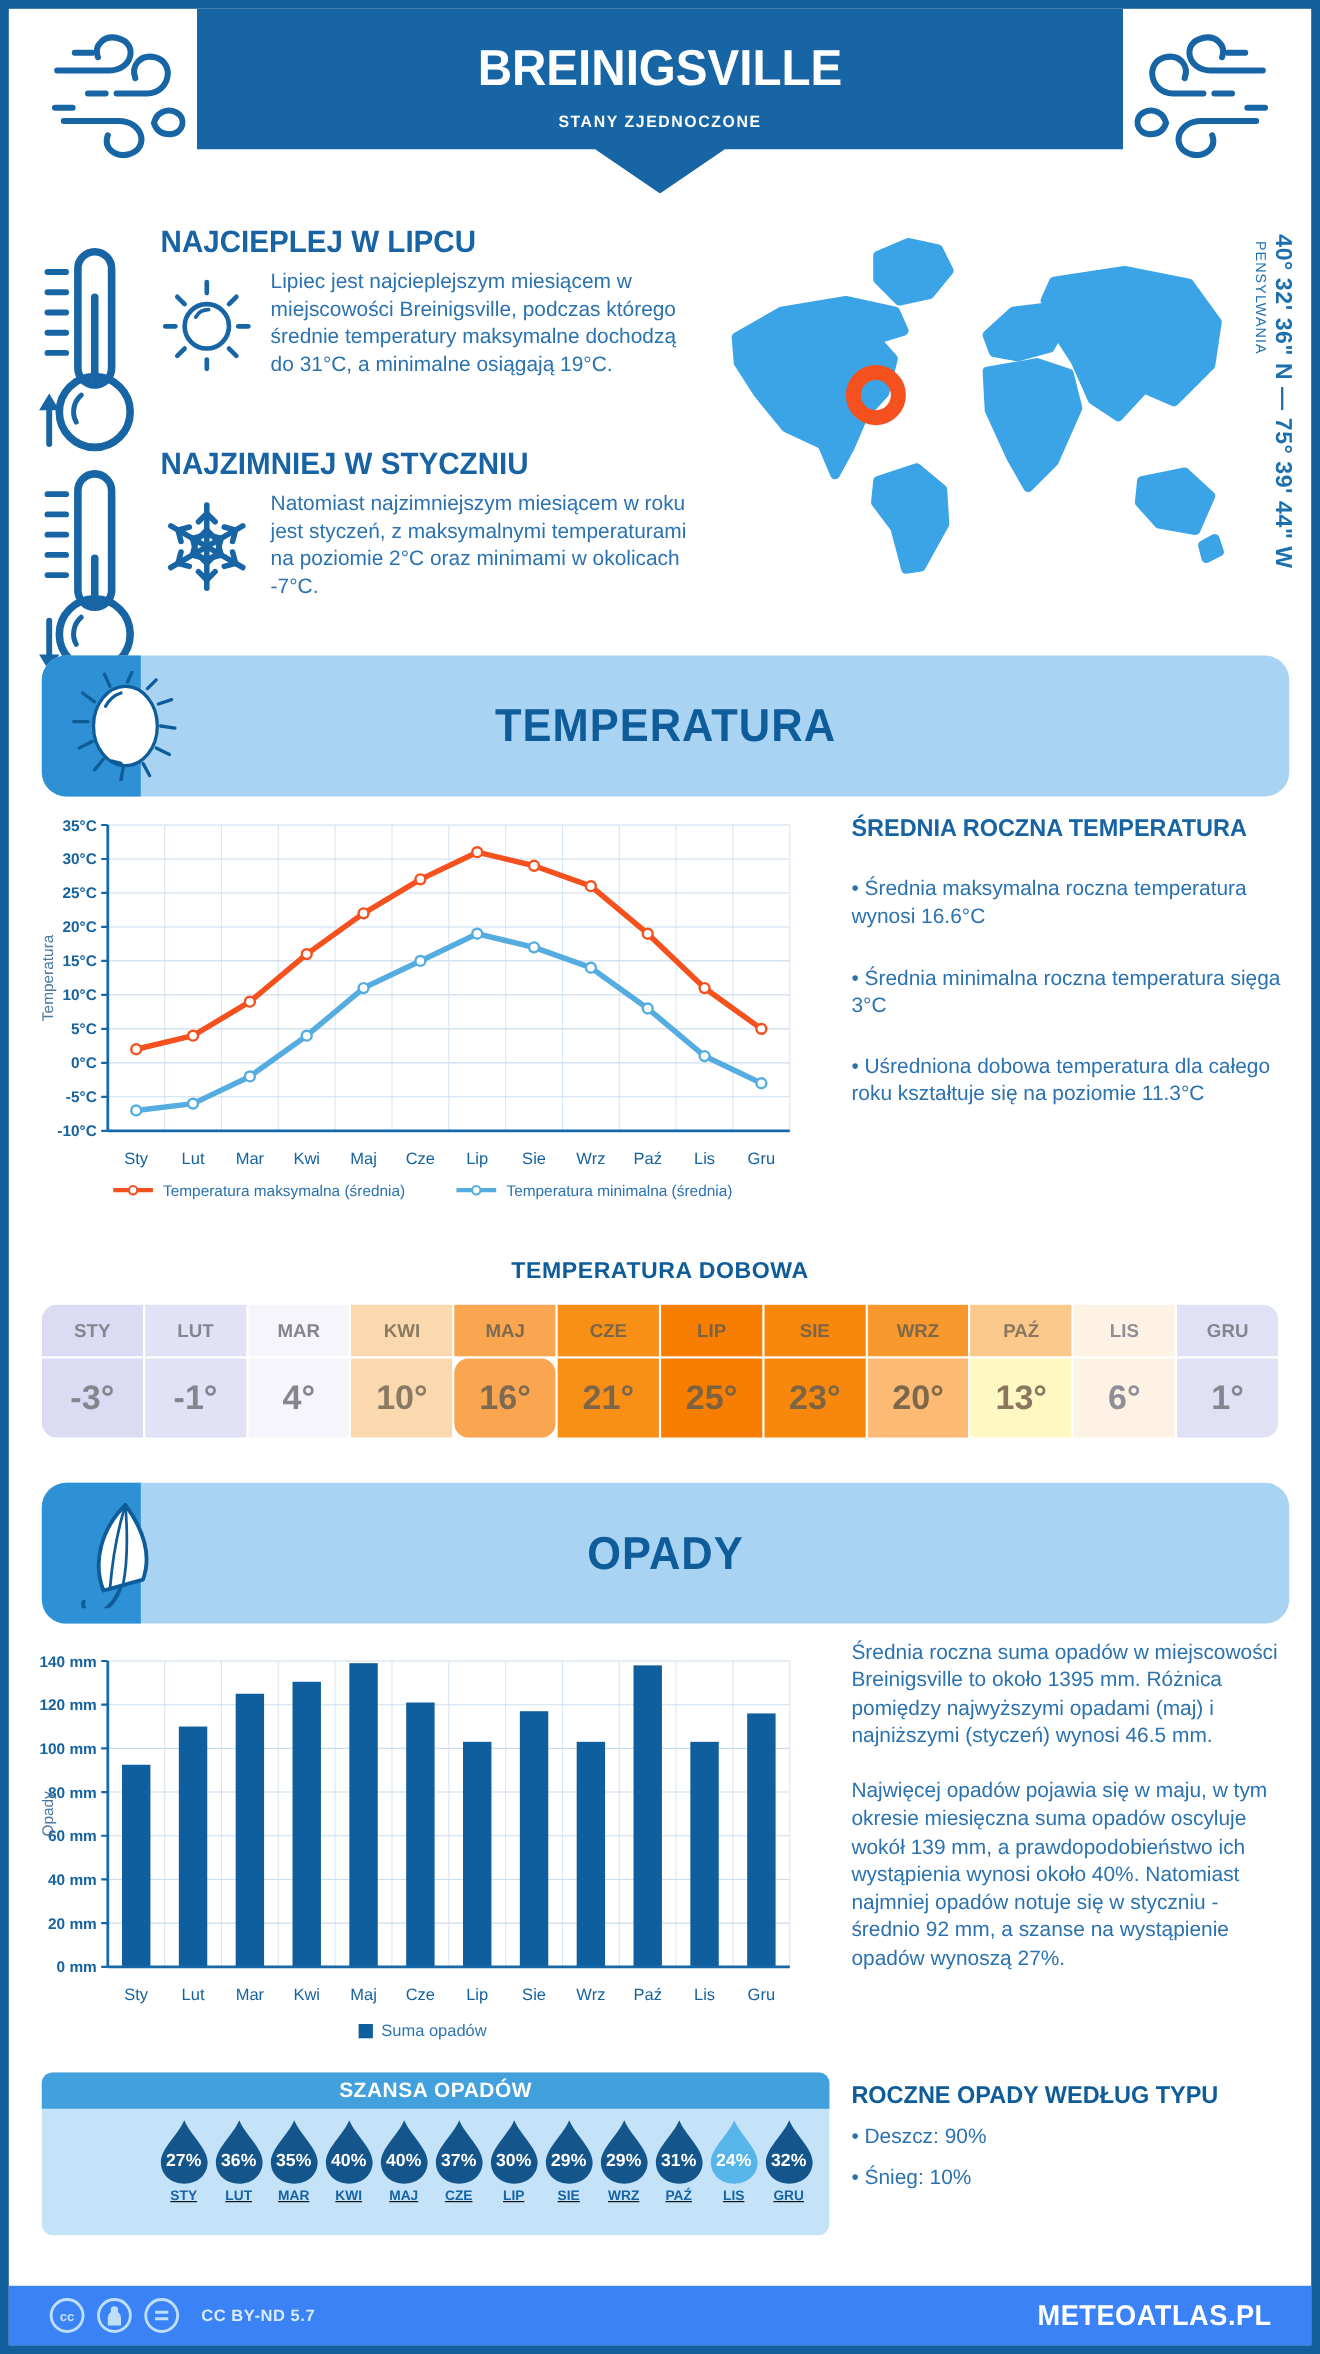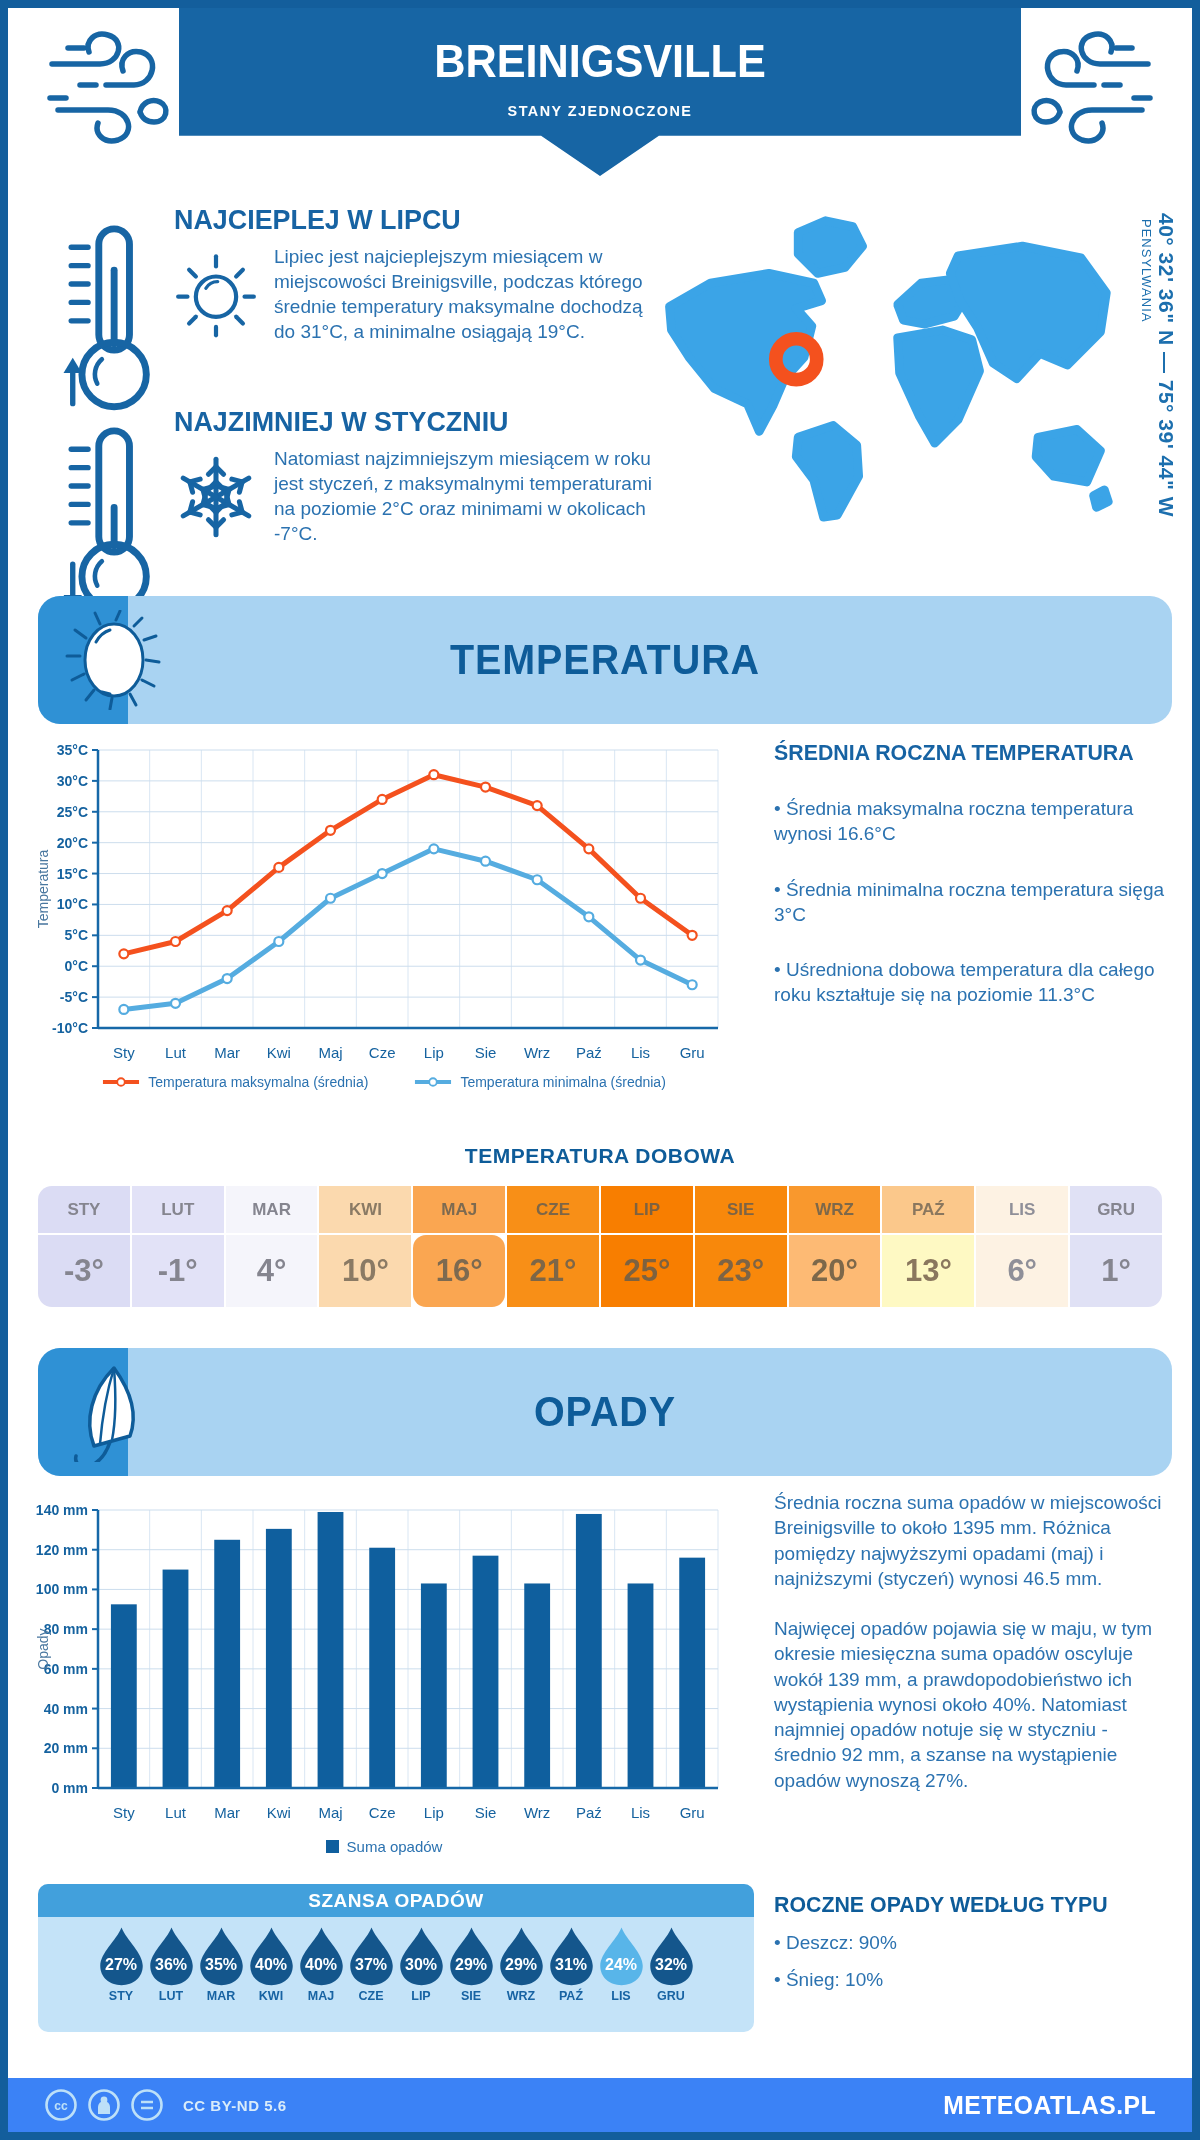--- a/index.html
+++ b/index.html
@@ -10,21 +10,21 @@
   .ribbon { position:absolute; left:50%; transform:translateX(-50%); top:0; width:842px; height:168px;
             background:#1765A4; clip-path:polygon(0 0,100% 0,100% 76%,57% 76%,50% 100%,43% 76%,0 76%);
             text-align:center; color:#fff; }
   .ribbon h1 { margin-top:26px; font-size:46px; font-weight:bold; letter-spacing:0; transform:scaleX(.94); }
   .ribbon .sub { margin-top:14px; font-size:15px; letter-spacing:1.5px; font-weight:bold; transform:scaleX(.96); }
   .wind { position:absolute; top:20px; width:132px; height:116px; }
   .wind.left { left:36px; }
   .wind.right { right:36px; transform:scaleX(-1); }
 
   
-  .hl { position:absolute; left:54px; width:600px; }
+  .hl { position:absolute; left:26px; width:600px; }
   .hl .thermo { position:absolute; left:0; top:6px; width:92px; height:214px; }
   .hl-body { margin-left:112px; }
   .hl-body h2 { font-size:28px; color:#1763A3; font-weight:bold; margin-bottom:8px; transform-origin:left; transform:scaleX(.96); }
   .hl-row { display:flex; align-items:flex-start; }
   .hl-row .side-ic { flex:none; width:84px; height:102px; margin-right:16px; }
   .hl-row p { width:392px; font-size:19px; line-height:1.32; color:#2B72B0; }
 
   .map-wrap { position:absolute; left:642px; top:200px; width:468px; height:318px; }
   .geo { position:absolute; top:205px; right:14px; height:560px; writing-mode:vertical-rl; color:#1C6FAE; }
   .geo .coords { font-size:21px; font-weight:bold; letter-spacing:.5px; }
@@ -64,21 +64,21 @@
   
   .dt-title { position:absolute; top:1136px; left:0; right:0; text-align:center; font-size:21px; font-weight:bold; color:#0E5C99; letter-spacing:.5px; }
   .dt-table { position:absolute; top:1178px; left:30px; right:30px; display:flex; gap:2px; border-radius:14px; overflow:hidden; }
   .dt-col { flex:1; display:flex; flex-direction:column; gap:2px; }
   .dt-head { height:47px; line-height:47px; text-align:center; font-size:17px; font-weight:bold; }
   .dt-val { height:72px; line-height:72px; text-align:center; font-size:31px; font-weight:bold; }
 
   
   .chance { position:absolute; left:30px; top:1876px; width:716px; height:148px; background:#C4E3F8; border-radius:10px; }
   .chance-head { height:33px; line-height:33px; background:#42A0DC; border-radius:10px 10px 0 0; text-align:center; color:#fff; font-size:19px; font-weight:bold; letter-spacing:.5px; }
-  .drops { display:flex; justify-content:center; padding:9px 12px 0; }
+  .drops { display:flex; justify-content:flex-end; padding:9px 12px 0;text-decoration:underline; }
   .drop { width:50px; position:relative; text-align:center; }
   .drop-svg { width:47px; height:61px; display:block; margin:0 auto; }
   .drop-pct { position:absolute; top:30px; left:0; right:0; color:#fff; font-size:16px; font-weight:bold; }
   .drop-month { margin-top:2px; font-size:12.5px; font-weight:bold; color:#1763A3; }
 
   
   .footer { position:absolute; left:0; right:0; bottom:0; height:54px; background:#3b82f6; display:flex; align-items:center; padding:0 36px; }
   .cc-group { display:flex; align-items:center; gap:9px; }
   .cc-label { margin-left:10px; color:#D9ECFA; font-size:15px; font-weight:bold; letter-spacing:.5px; }
   .site { margin-left:auto; color:#fff; font-size:26px; font-weight:bold; letter-spacing:.5px; transform:scaleX(.95); transform-origin:right; }
@@ -623,18 +623,18 @@
       </svg>
       <svg width="34" height="34" viewBox="0 0 34 34">
         <circle cx="17" cy="17" r="14.5" fill="none" stroke="#BDE0F8" stroke-width="2.6"></circle>
         <circle cx="17" cy="12" r="3.4" fill="#BDE0F8"></circle>
         <path d="M11 26 V19 a6 6 0 0 1 12 0 V26 Z" fill="#BDE0F8"></path>
       </svg>
       <svg width="34" height="34" viewBox="0 0 34 34">
         <circle cx="17" cy="17" r="14.5" fill="none" stroke="#BDE0F8" stroke-width="2.6"></circle>
         <path d="M11 14 H23 M11 20 H23" stroke="#BDE0F8" stroke-width="2.6"></path>
       </svg>
-      <span class="cc-label">CC BY-ND 5.6</span>
+      <span class="cc-label">CC BY-ND 5.7</span>
     </div>
     <div class="site">METEOATLAS.PL</div>
   </div>
 
 </div>
 
 </body></html>

